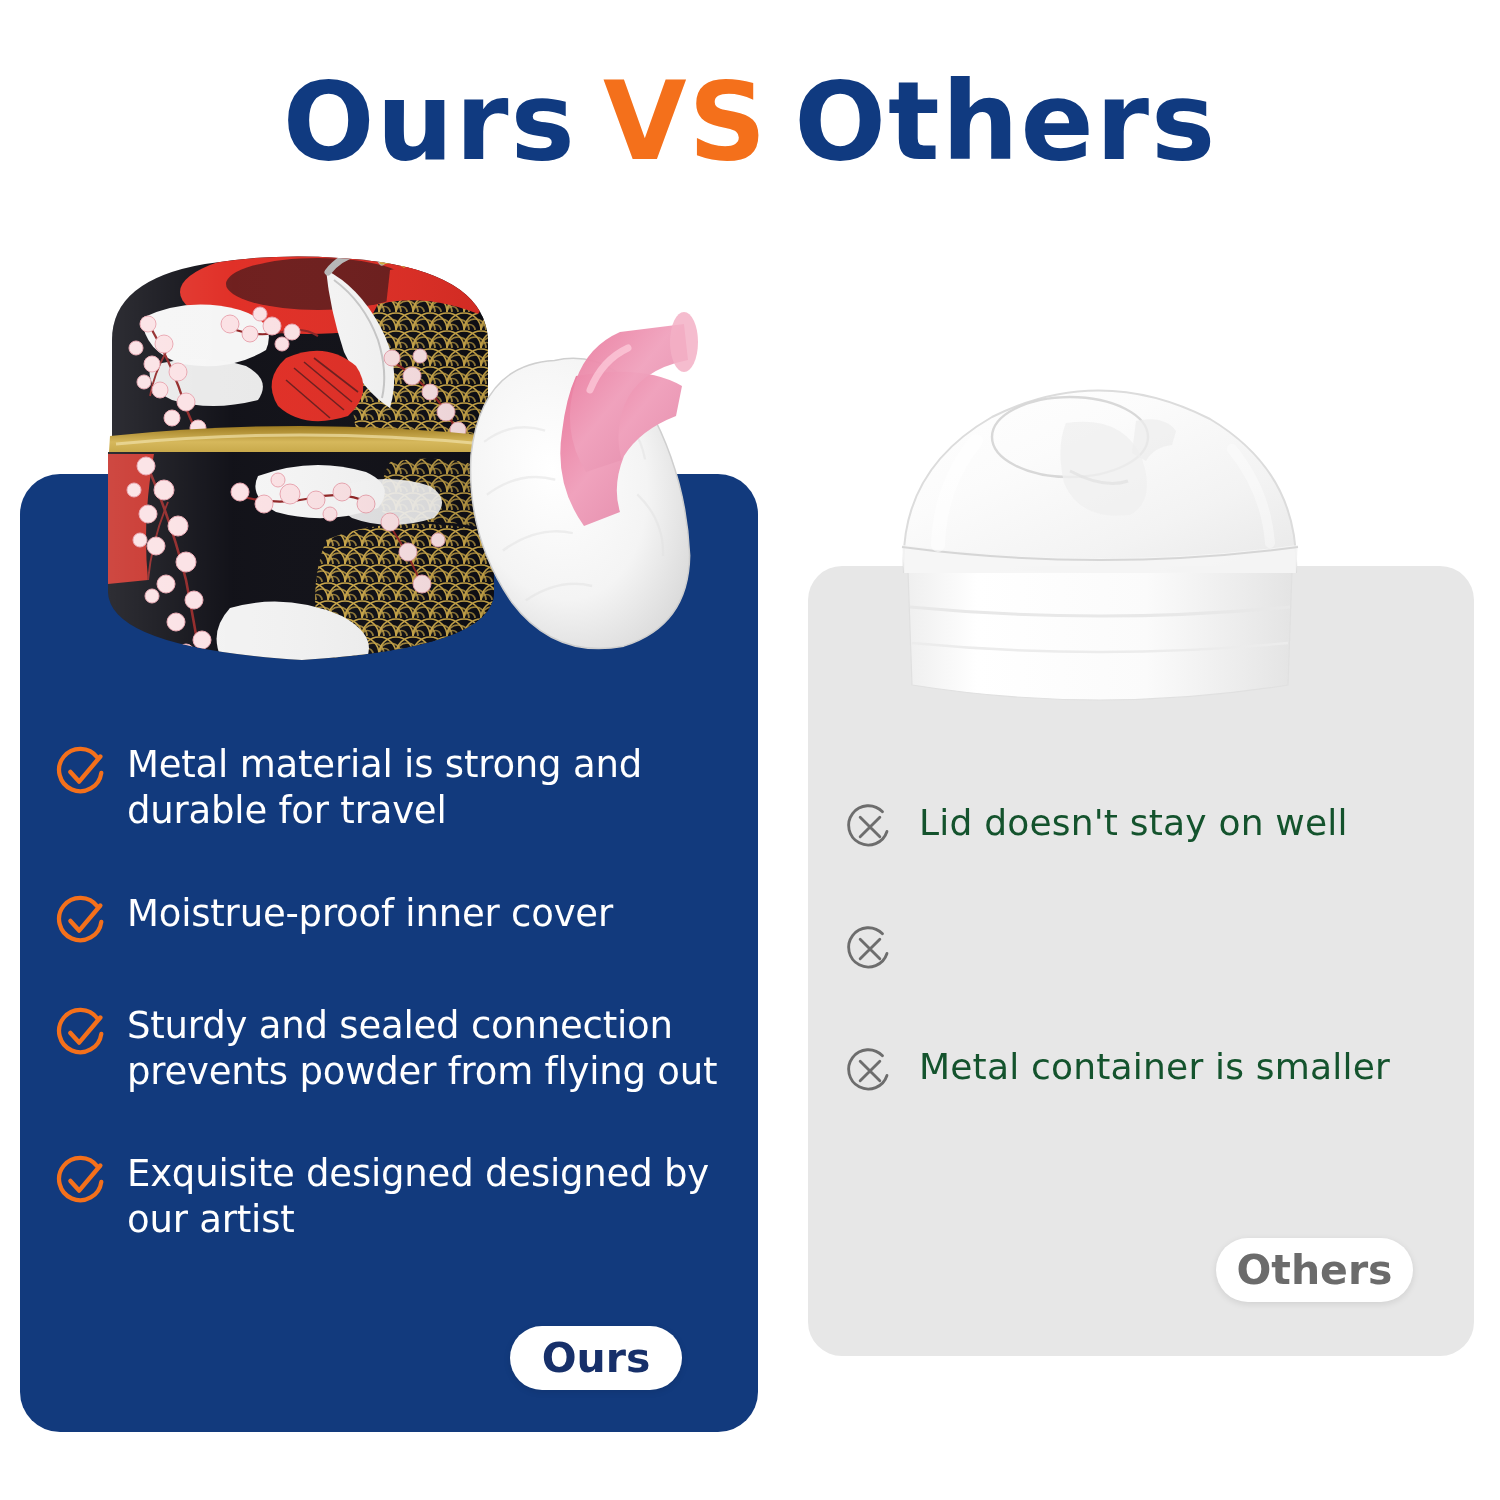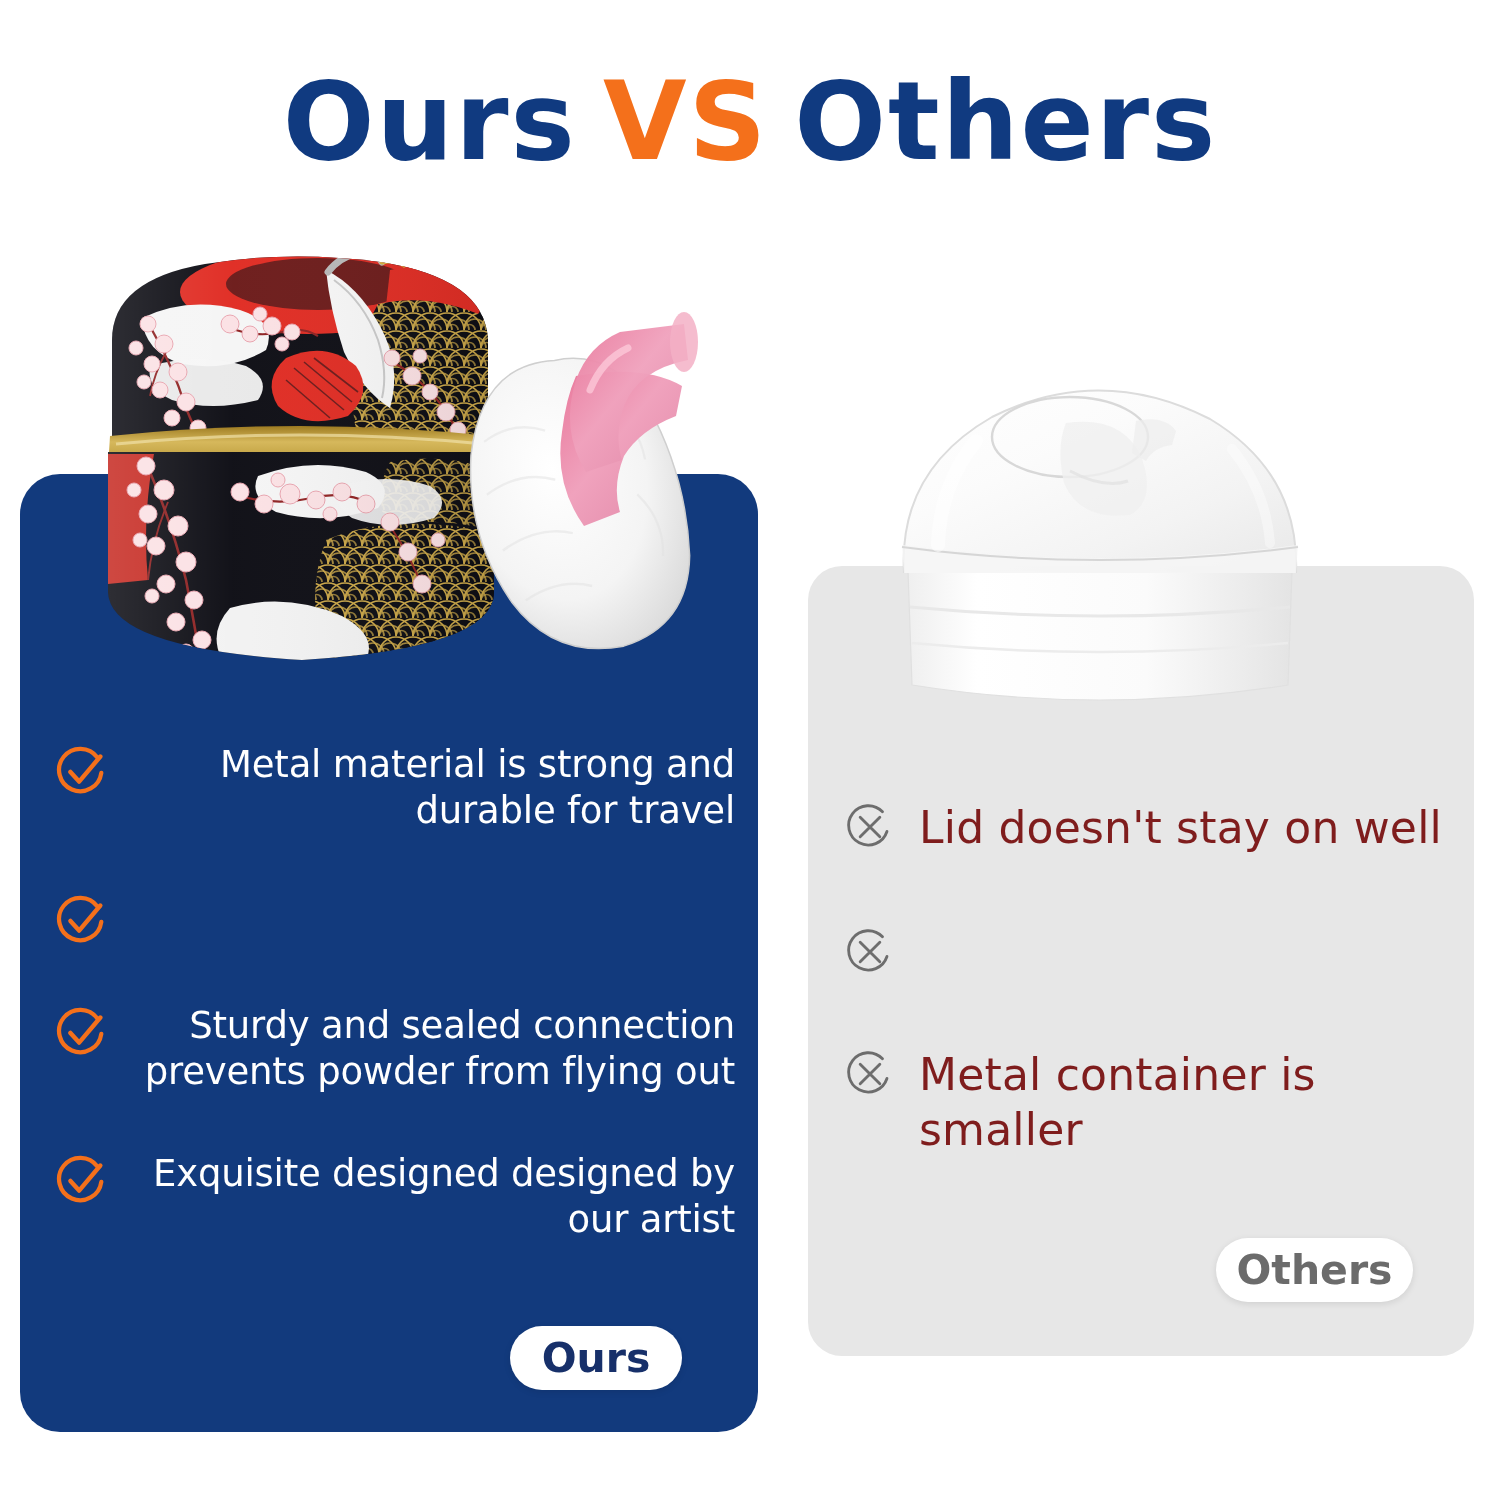--- a/index.html
+++ b/index.html
@@ -58,21 +58,21 @@
     width: 666px;
     height: 790px;
     background: #e7e7e7;
     border-radius: 34px;
   }
 
   
   .list {
     position: absolute;
   }
-  #list-ours   { left: 55px; top: 742px; width: 680px; text-align: right; }
+  #list-ours   { left: 55px; top: 742px; width: 680px; }
   #list-others { left: 845px; top: 800px; width: 615px; }
 
   .feat {
     display: flex;
     align-items: flex-start;
     margin-bottom: 50px;
   }
   #list-ours .feat { margin-bottom: 56px; }
   #list-others .feat { margin-bottom: 70px; }
   .feat:last-child { margin-bottom: 0; }
@@ -92,22 +92,22 @@
     font-size: 37px;
     line-height: 1.25;
     font-weight: 400;
   }
   #list-ours .feat-text {
     color: #ffffff;
     font-size: 37px;
     letter-spacing: -0.2px;
   }
   #list-others .feat-text {
-    color: #7f1d1d;
-    font-size: 44px;
+    color: #14532d;
+    font-size: 36px;
     letter-spacing: 0.2px;
   }
 
   
   .badge {
     position: absolute;
     background: #ffffff;
     border-radius: 999px;
     display: flex;
     align-items: center;
@@ -423,20 +423,21 @@
       <span class="feat-text">Metal material is strong and durable for travel</span>
     </div>
 
     <div class="feat">
       <span class="feat-icon">
         <svg viewBox="0 0 56 56" xmlns="http://www.w3.org/2000/svg">
           <path d="M44 14 A22 22 0 1 0 48 30" fill="none" stroke="#f4701b" stroke-width="4.4" stroke-linecap="round"></path>
           <path d="M16 29 L25 39 L47 13" fill="none" stroke="#f4701b" stroke-width="4.6" stroke-linecap="round" stroke-linejoin="round"></path>
         </svg>
       </span>
+      <span class="feat-text">Moistrue-proof inner cover</span>
     </div>
 
     <div class="feat">
       <span class="feat-icon">
         <svg viewBox="0 0 56 56" xmlns="http://www.w3.org/2000/svg">
           <path d="M44 14 A22 22 0 1 0 48 30" fill="none" stroke="#f4701b" stroke-width="4.4" stroke-linecap="round"></path>
           <path d="M16 29 L25 39 L47 13" fill="none" stroke="#f4701b" stroke-width="4.6" stroke-linecap="round" stroke-linejoin="round"></path>
         </svg>
       </span>
       <span class="feat-text">Sturdy and sealed connection prevents powder from flying out</span>

